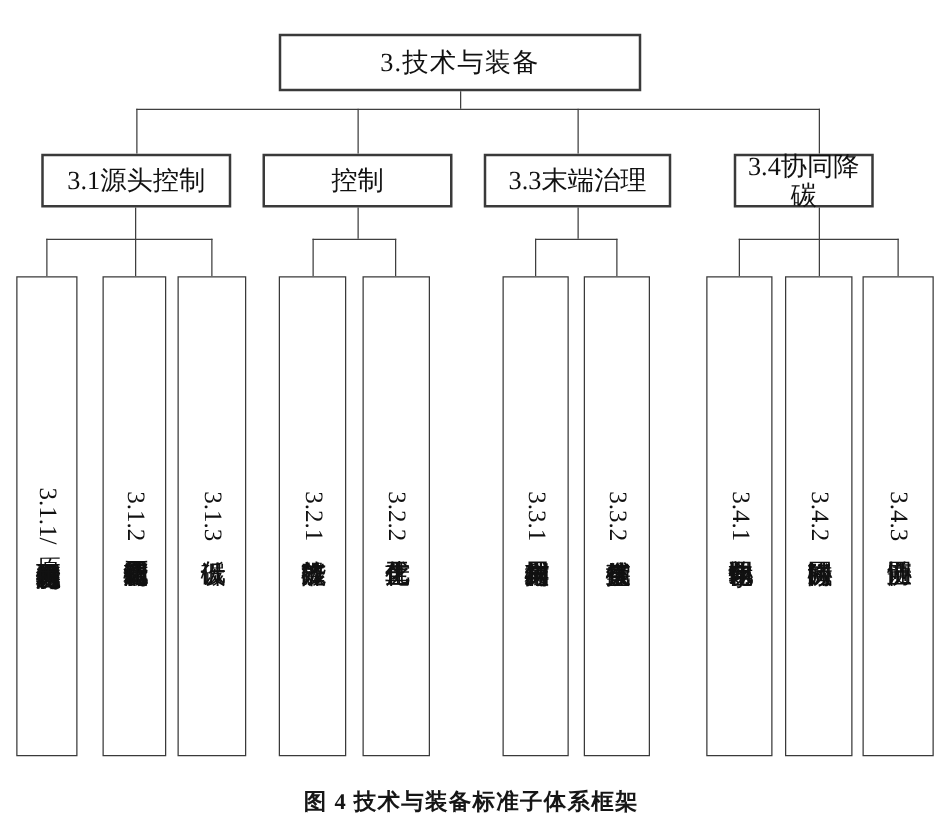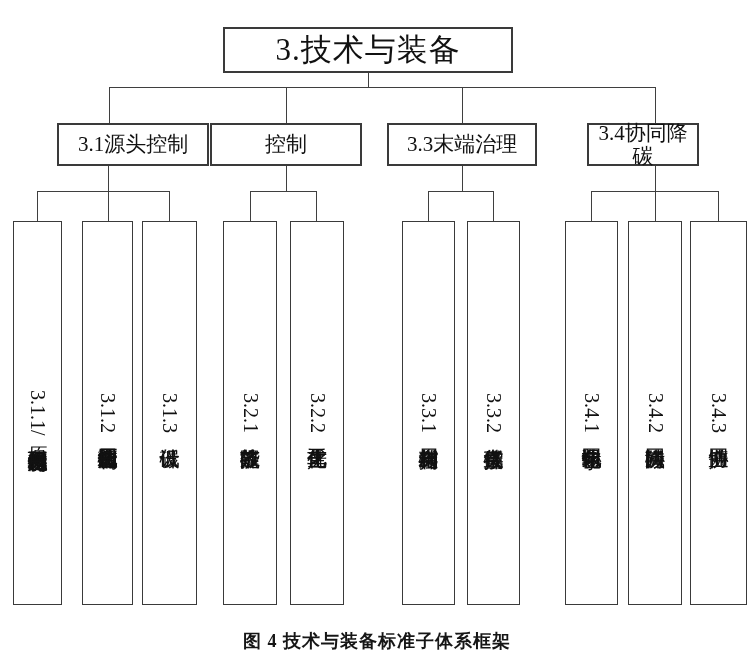--- a/index.html
+++ b/index.html
@@ -6,42 +6,42 @@
   #stage {
     position:relative; width:754px; height:663px; background:#ffffff;
     font-family:"Liberation Serif","DejaVu Serif",serif; color:#111111;
     overflow:hidden;
   }
   .box {
     position:absolute; box-sizing:border-box; background:#ffffff;
     border:2px solid #3a3a3a; display:flex; align-items:center; justify-content:center;
     text-align:center; line-height:1.05;
   }
-  .root  { font-size:31px; letter-spacing:1px; }
+  .root  { font-size:21px; letter-spacing:1px; }
   .tier2 { font-size:21px; }
   .tier2 .wrap { display:block; }
   .tier2 .wrap span { display:block; }
   .vbox  { border-width:1.5px; font-size:20px; }
   .vtext { writing-mode:vertical-rl; text-orientation:mixed; white-space:nowrap; }
   .hline, .vline { position:absolute; background:#3f3f3f; }
   .hline { height:1px; }
   .vline { width:1px; }
   #caption {
     position:absolute; left:0; top:629px; width:100%; text-align:center;
     font-size:18px; font-weight:bold; letter-spacing:1px; color:#161616;
   }
   
   #root-box { left:223px; top:27px;  width:290px; height:46px; }
   #c-root-drop { left:368px; top:73px; height:14px; }
   #c-root-rail { left:109px; top:87px; width:547px; }
   #c-b1-drop { left:109px; top:87px; height:36px; }
   #c-b2-drop { left:286px; top:87px; height:36px; }
   #c-b3-drop { left:462px; top:87px; height:36px; }
   #c-b4-drop { left:655px; top:87px; height:36px; }
-  #t2-1 { left:33px;  top:123px; width:152px; height:43px;margin-left:24px; }
+  #t2-1 { left:33px;  top:123px; width:152px; height:43px; }
   #t2-2 { left:210px; top:123px; width:152px; height:43px; }
   #t2-3 { left:387px; top:123px; width:150px; height:43px; }
   #t2-4 { left:587px; top:123px; width:112px; height:43px; }
   #c-g1-mid  { left:108px; top:166px; height:55px; }
   #c-g1-rail { left:37px;  top:191px; width:133px; }
   #c-g1-d1   { left:37px;  top:191px; height:30px; }
   #c-g1-d3   { left:169px; top:191px; height:30px; }
   #c-g2-mid  { left:286px; top:166px; height:25px; }
   #c-g2-rail { left:250px; top:191px; width:67px; }
   #c-g2-d1   { left:250px; top:191px; height:30px; }

